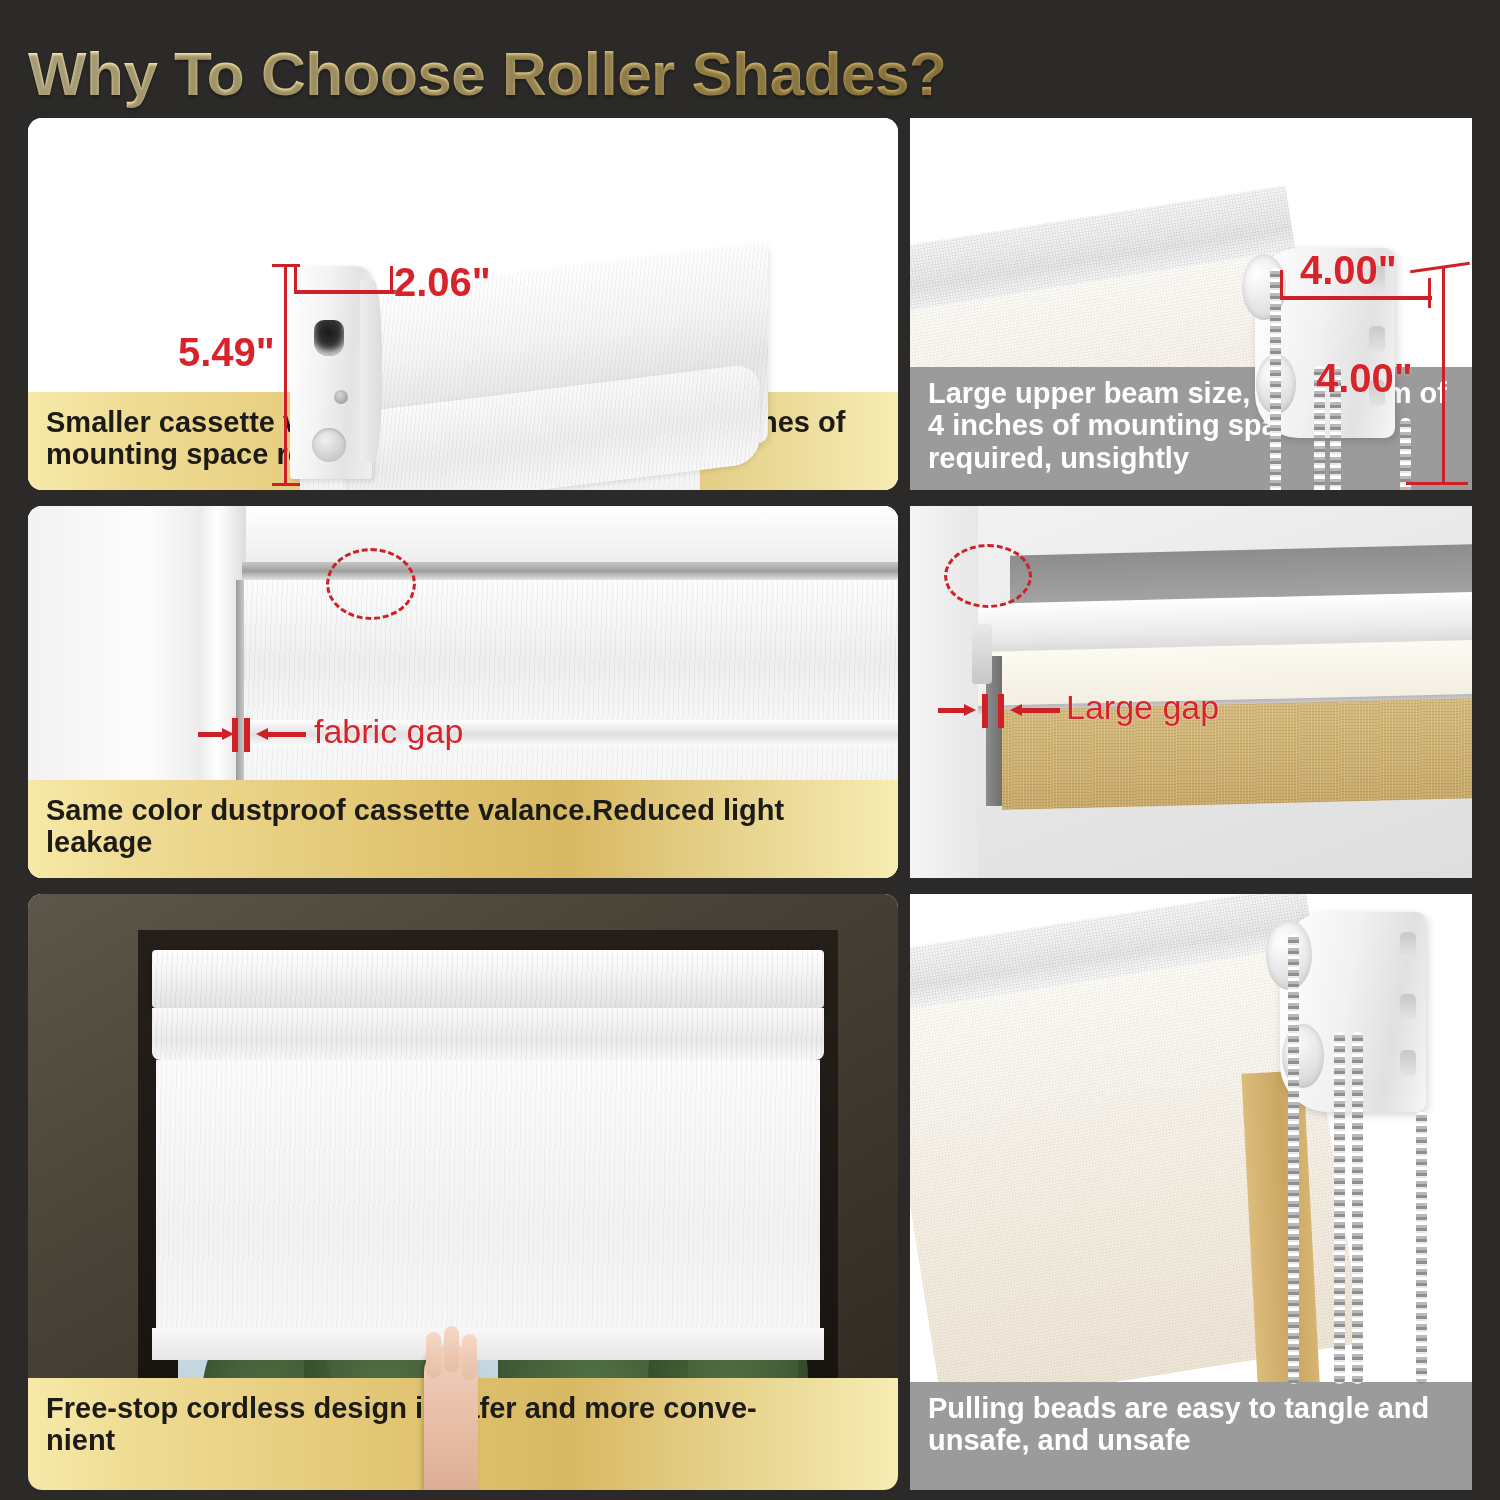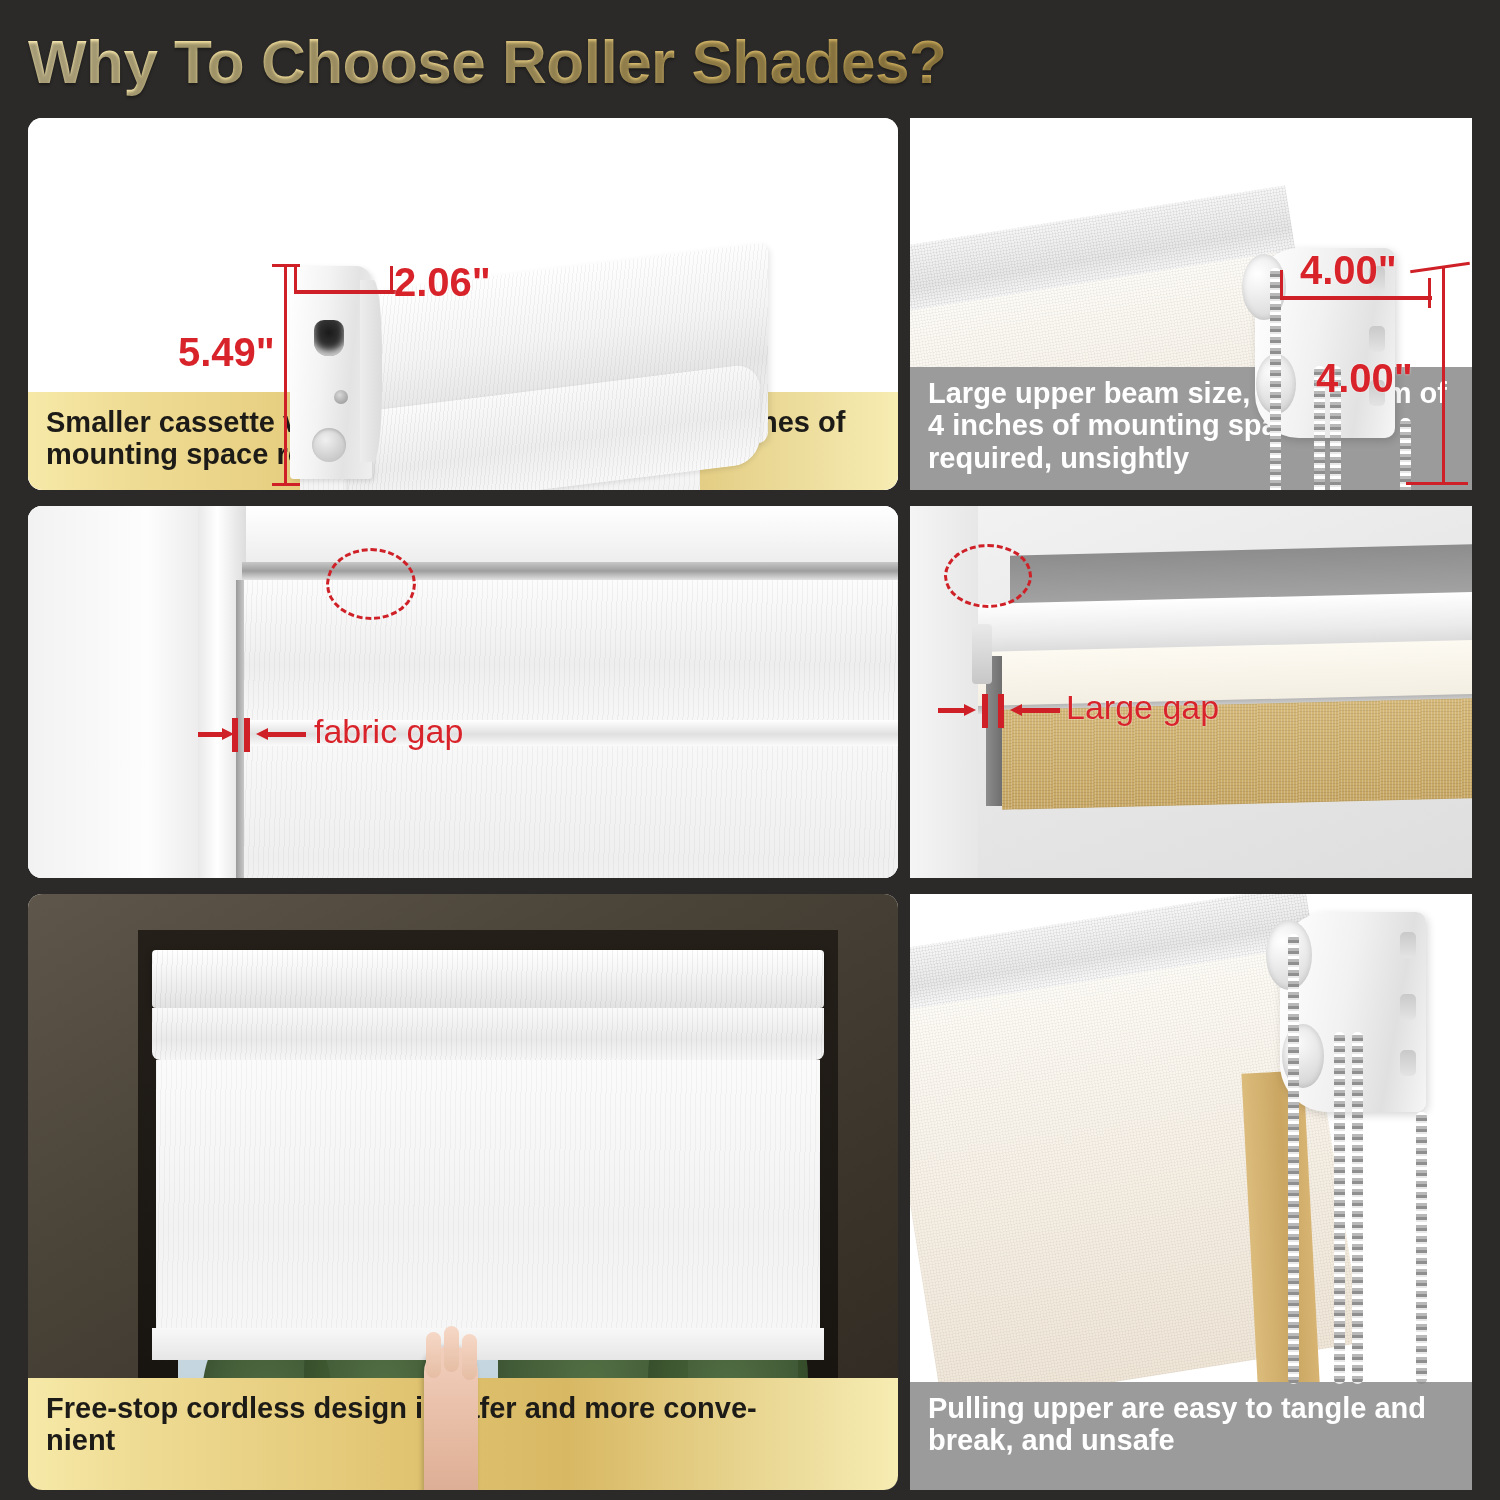--- a/index.html
+++ b/index.html
@@ -6,21 +6,21 @@
   body{
     width:1500px;height:1500px;
     background:#2b2a28;
     font-family:"Liberation Sans", sans-serif;
     overflow:hidden;
     position:relative;
   }
 
   
   .title-wrap{
-    position:absolute;left:28px;top:20px;width:1100px;height:82px;
+    position:absolute;left:28px;top:32px;width:1100px;height:82px;
     display:flex;align-items:center;
   }
   .title{
     font-size:62px;font-weight:bold;letter-spacing:-0.5px;
     background:linear-gradient(100deg,#fff0b8 0%,#f5e3a2 18%,#e8d08a 45%,#d8ba6a 72%,#c9a959 100%);
     -webkit-background-clip:text;background-clip:text;
     color:transparent;-webkit-text-fill-color:transparent;
     white-space:nowrap;
     text-shadow:0 2px 3px rgba(0,0,0,.35);
   }
@@ -414,20 +414,23 @@
 
       <div class="dashring" style="left:298px;top:42px;width:84px;height:66px;"></div>
 
       <div class="dim" style="left:204px;top:212px;width:6px;height:34px;"></div>
       <div class="dim" style="left:216px;top:212px;width:6px;height:34px;"></div>
       <div class="dim" style="left:170px;top:226px;width:28px;height:5px;"></div>
       <div class="arrowR" style="left:194px;top:222px;"></div>
       <div class="dim" style="left:240px;top:226px;width:38px;height:5px;"></div>
       <div class="arrowL" style="left:228px;top:222px;"></div>
       <div class="dimlbl" style="left:286px;top:206px;font-size:34px;font-weight:normal;">fabric gap</div>
+    </div>
+    <div class="cap gold">
+      <span>Same color dustproof cassette valance.Reduced light leakage</span>
     </div>
   </div>
 
   <div class="panel bad col-r row2">
     <div class="stage">
       <div class="p4-bg"></div>
       <div class="p4-wall"></div>
       <div class="p4-dark"></div>
       <div class="p4-valtop"></div>
       <div class="p4-valwhite"></div>
@@ -485,17 +488,17 @@
       <div class="bead" style="left:506px;top:218px;height:272px;"></div>
       <div class="p6-bracket">
         <div class="notch" style="position:absolute;right:10px;top:20px;width:16px;height:26px;border-radius:5px;background:linear-gradient(180deg,#c9c9c9,#e4e4e4);"></div>
         <div class="notch" style="position:absolute;right:10px;top:82px;width:16px;height:26px;border-radius:5px;background:linear-gradient(180deg,#c9c9c9,#e4e4e4);"></div>
         <div class="notch" style="position:absolute;right:10px;top:138px;width:16px;height:26px;border-radius:5px;background:linear-gradient(180deg,#c9c9c9,#e4e4e4);"></div>
       </div>
       <div class="p6-roller"></div>
       <div class="p6-roller2"></div>
     </div>
     <div class="cap gray">
-      <span>Pulling upper are easy to tangle and break, and unsafe</span>
+      <span>Pulling beads are easy to tangle and unsafe, and unsafe</span>
     </div>
   </div>
 
 </div>
 
 </body></html>

